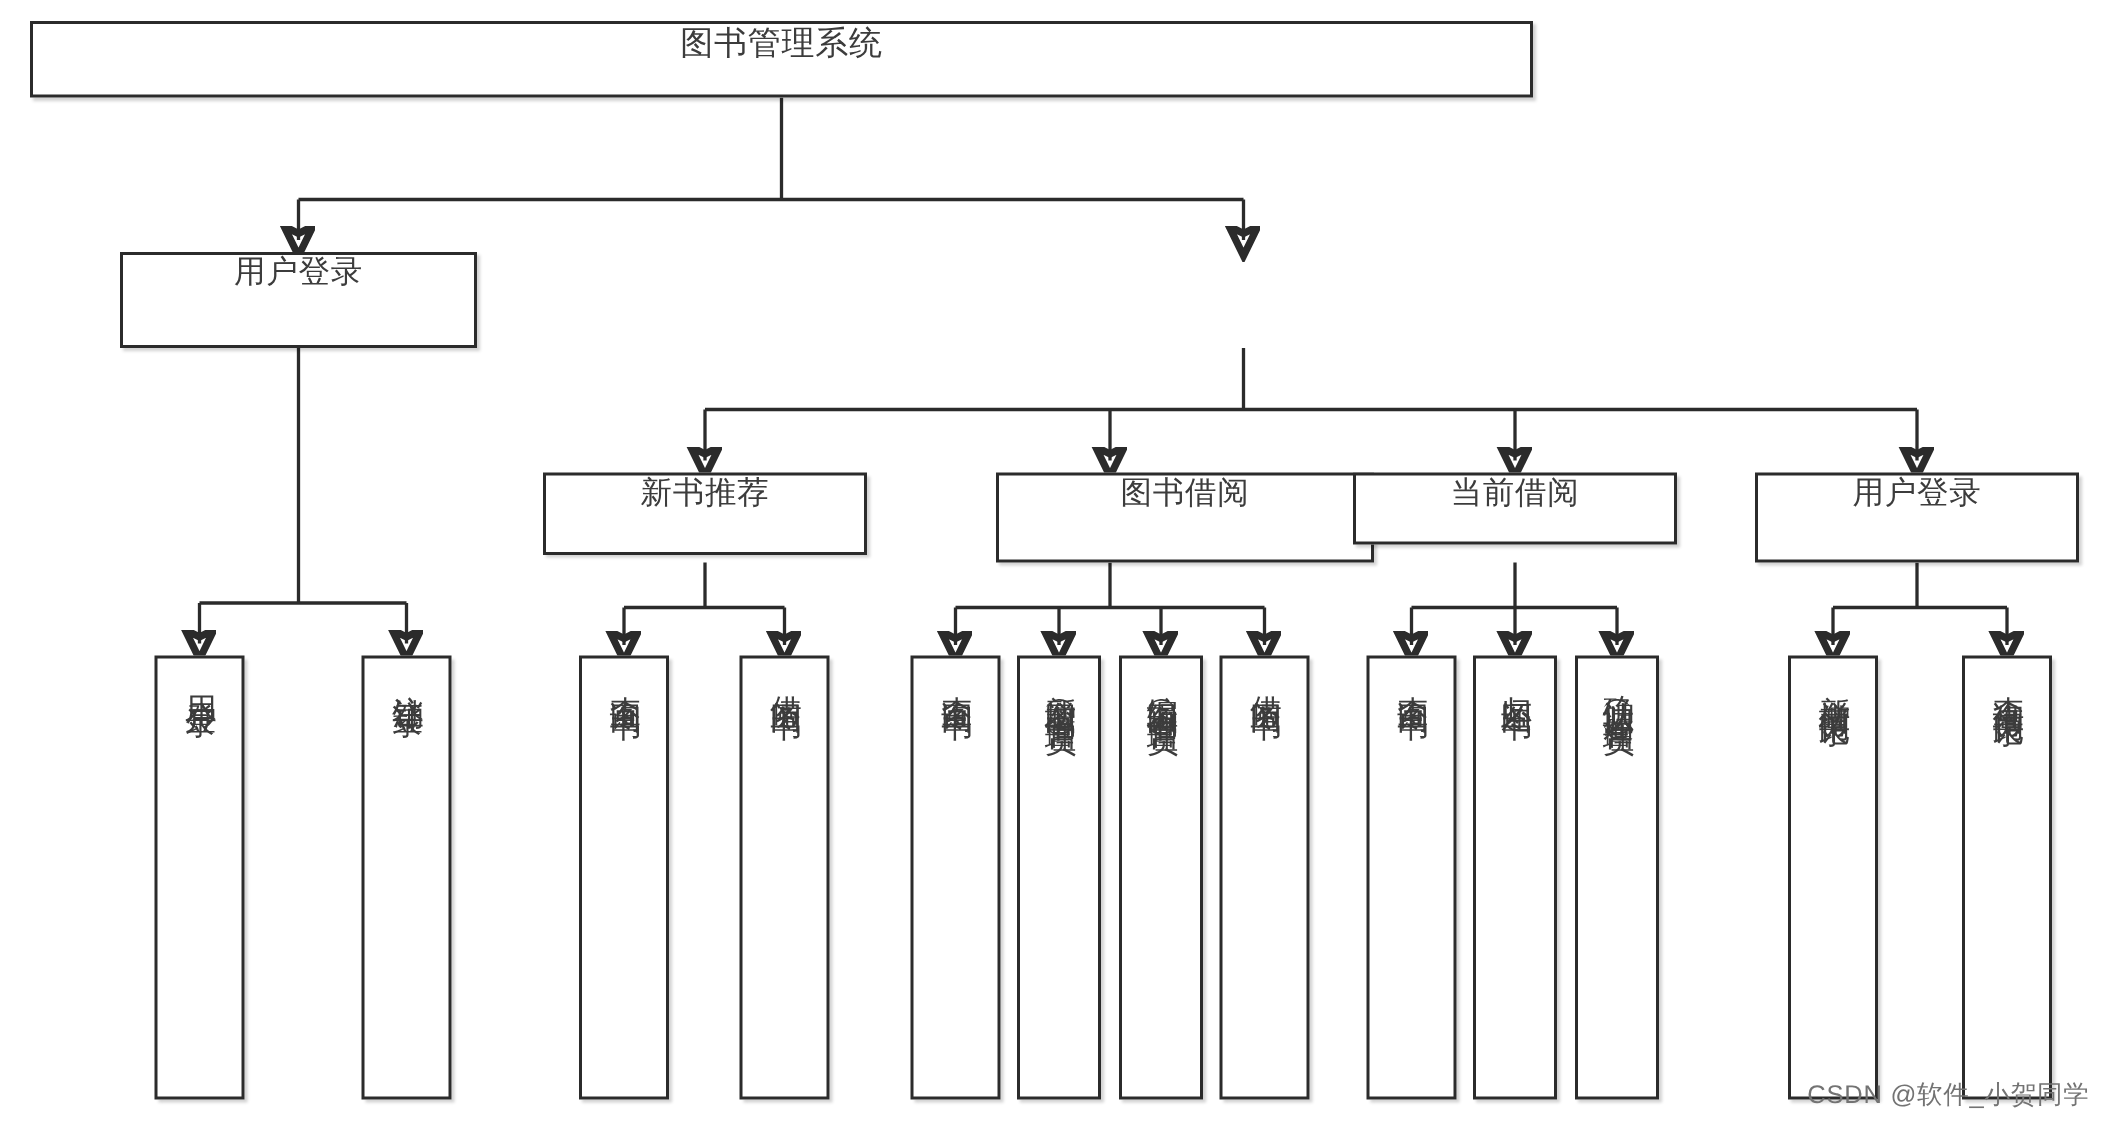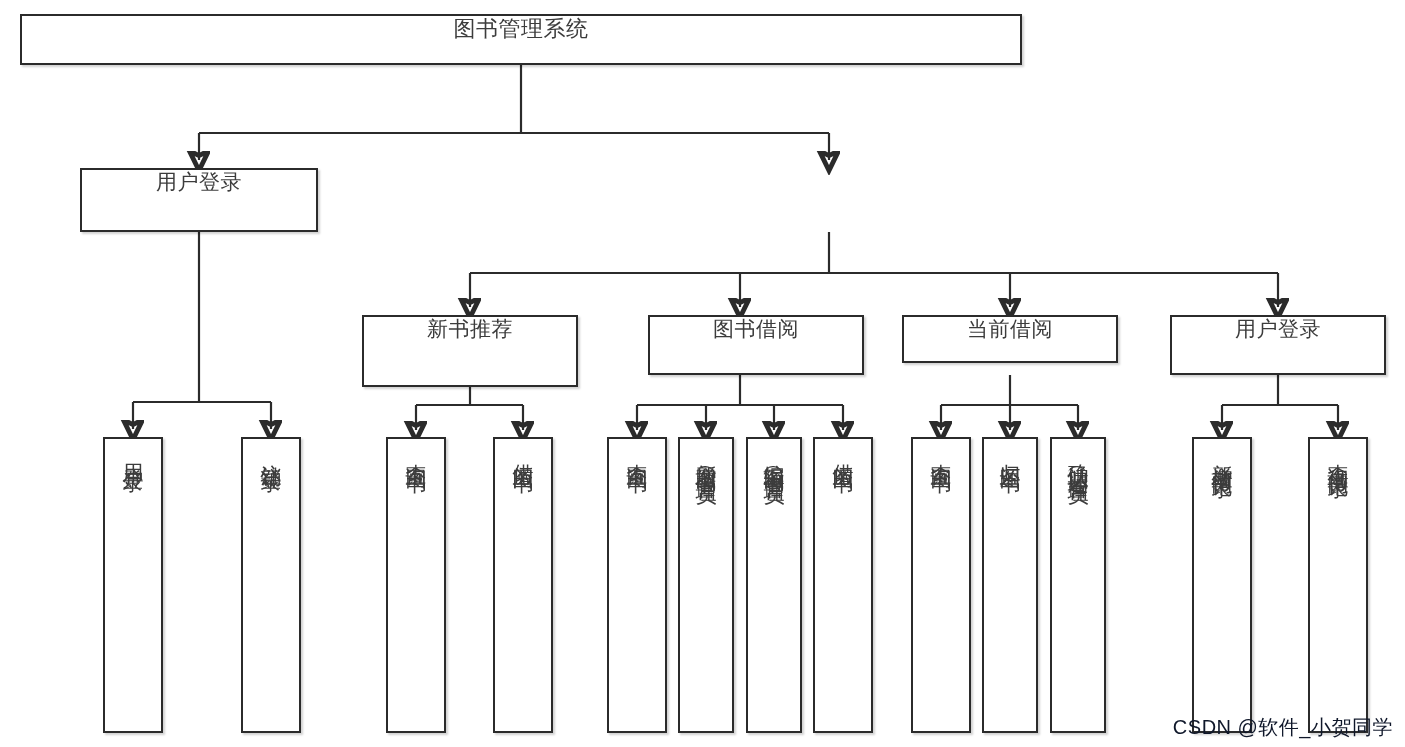--- a/index.html
+++ b/index.html
@@ -57,22 +57,22 @@
   }
   svg#links path,svg#links line{
     stroke:#2b2b2b;
     stroke-width:2.2;
     fill:none;
   }
   .watermark{
     position:absolute;
     right:12px;
     bottom:6px;
-    font-size:20px;
-    color:#0f172a;
+    font-size:17px;
+    color:#737373;
     letter-spacing:0.5px;
     white-space:nowrap;
     user-select:none;
   }
 </style>
 </head>
 <body>
 
 <div id="diagram">
 
@@ -125,24 +125,24 @@
   </svg>
 
   <div class="node h-node root" style="left:20px;top:14px;width:1002px;height:51px;">
     <span class="label">图书管理系统</span>
   </div>
 
   <div class="node h-node" style="left:80px;top:168px;width:238px;height:64px;">
     <span class="label">用户登录</span>
   </div>
 
-  <div class="node h-node" style="left:362px;top:315px;width:216px;height:72px;">
+  <div class="node h-node" style="left:362px;top:315px;width:216px;height:55px;">
     <span class="label">新书推荐</span>
   </div>
-  <div class="node h-node" style="left:648px;top:315px;width:216px;height:60px;">
+  <div class="node h-node" style="left:664px;top:315px;width:252px;height:60px;">
     <span class="label">图书借阅</span>
   </div>
   <div class="node h-node" style="left:902px;top:315px;width:216px;height:48px;">
     <span class="label">当前借阅</span>
   </div>
   <div class="node h-node" style="left:1170px;top:315px;width:216px;height:60px;">
     <span class="label">用户登录</span>
   </div>
 
   <div class="node v-node" style="left:103px;top:437px;width:60px;height:296px;">

